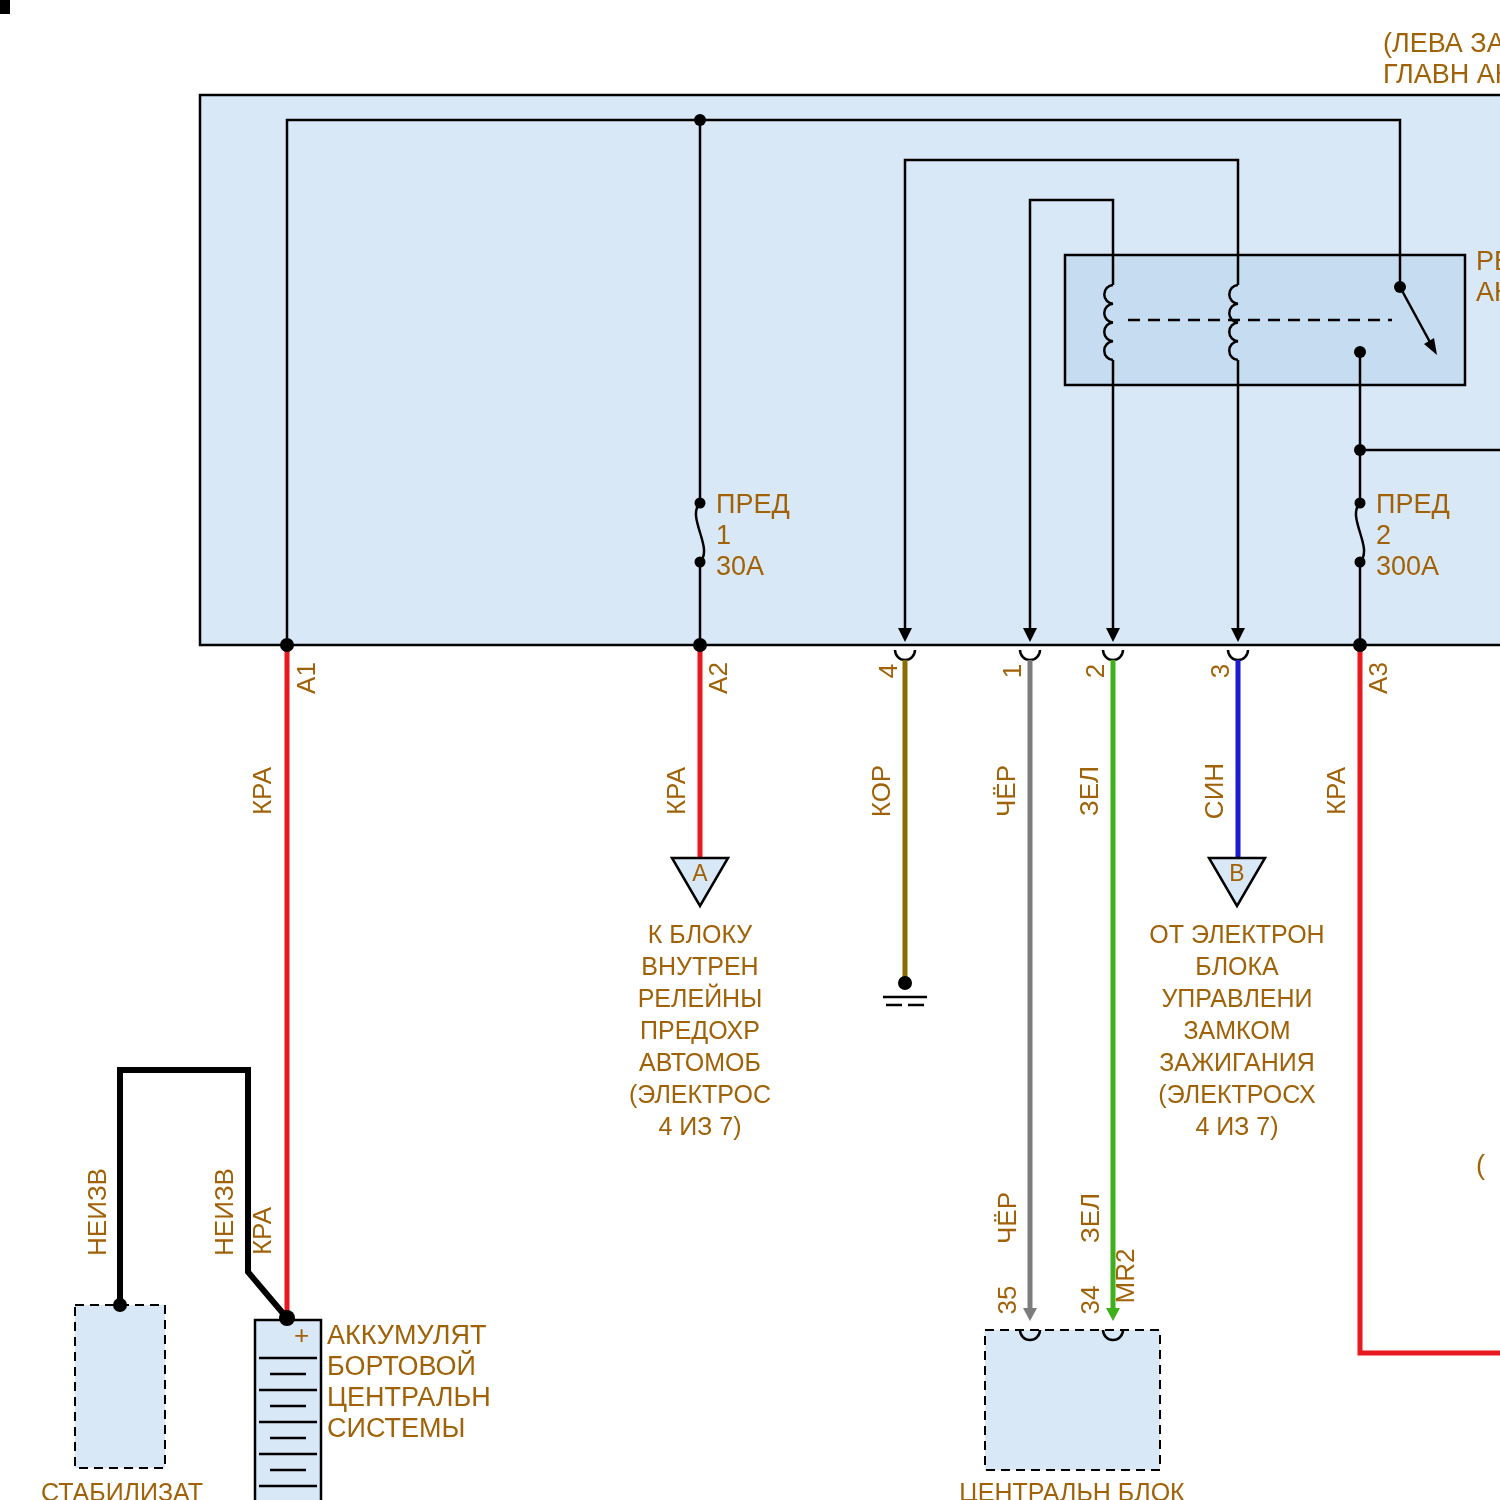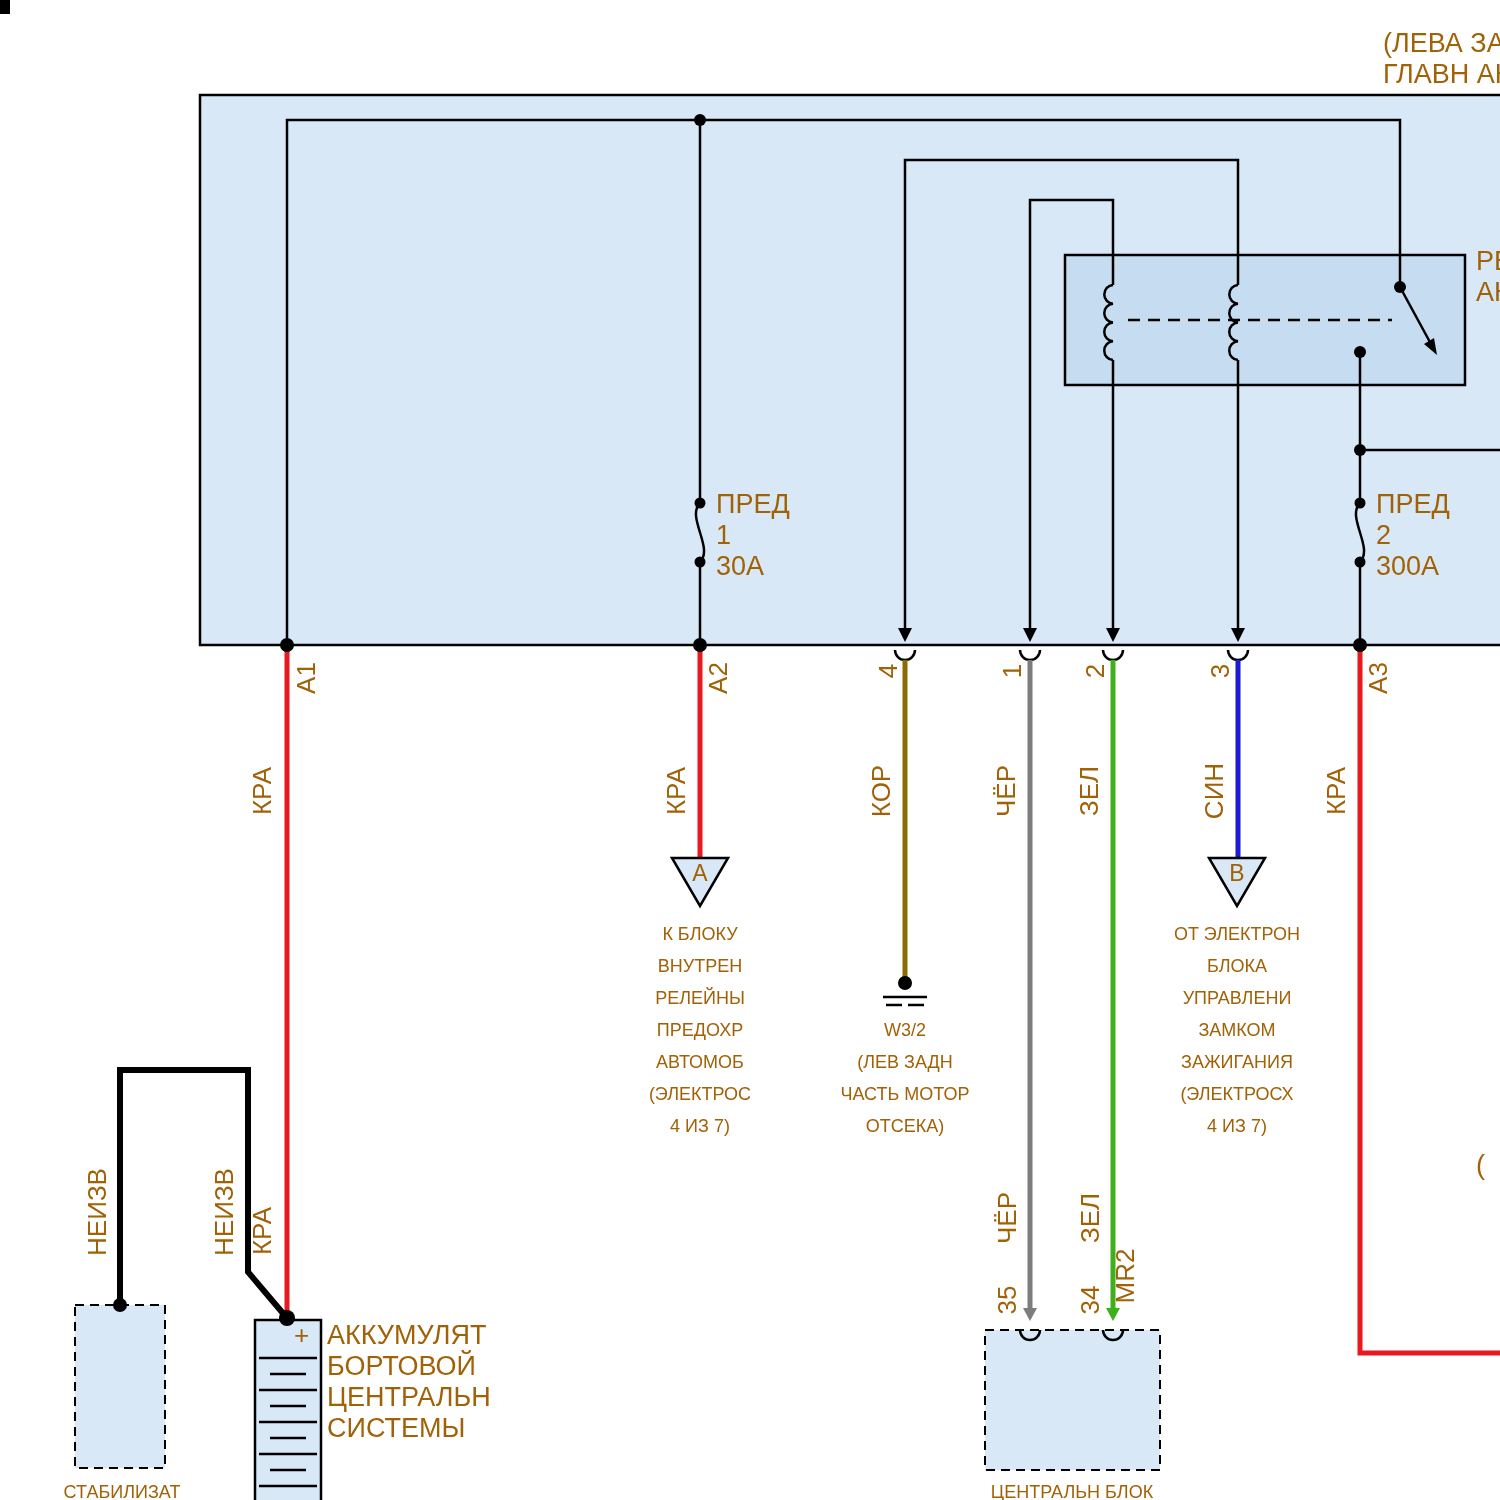--- a/index.html
+++ b/index.html
@@ -4,21 +4,21 @@
 <style>
   * { margin:0; padding:0; box-sizing:border-box; }
   body { background:#ffffff; }
   #screen {
     position:relative; width:1500px; height:1500px; overflow:hidden;
     background:#ffffff; color:#a16207;
     font-family:"Liberation Sans", sans-serif;
   }
   #diagram-svg { position:absolute; left:0; top:0; }
   .lbl { position:absolute; font-size:27px; line-height:31px; white-space:pre; }
-  .cblock { position:absolute; font-size:18px; line-height:32px; white-space:pre;
+  .cblock { position:absolute; font-size:25px; line-height:32px; white-space:pre;
             text-align:center; transform:translateX(-50%); }
   .vlabel { position:absolute; font-size:26px; white-space:nowrap;
             transform:translate(-50%,-50%) rotate(-90deg); }
   .tletter { position:absolute; font-size:23px; line-height:26px; transform:translateX(-50%); }
   .cl { fill:none; stroke:#000; stroke-width:2.5; }
   .dash { stroke-dasharray:12 8; }
   .wire { fill:none; stroke-width:5; }
   .box { stroke:#000; stroke-width:2.5; }
   .dashedbox { stroke-width:2; stroke-dasharray:9 6; }
   .blackwire { fill:none; stroke:#000; stroke-width:6; }
@@ -161,24 +161,20 @@
 (ЭЛЕКТРОС
 4 ИЗ 7)</div>
   <div class="cblock" style="left:1237px; top:918px;">ОТ ЭЛЕКТРОН
 БЛОКА
 УПРАВЛЕНИ
 ЗАМКОМ
 ЗАЖИГАНИЯ
 (ЭЛЕКТРОСХ
 4 ИЗ 7)</div>
 
-  <div class="cblock" style="left:905px; top:1014px;">W3/2
-(ЛЕВ ЗАДН
-ЧАСТЬ МОТОР
-ОТСЕКА)</div>
 
   <div class="lbl" style="left:294px; top:1320px; font-size:26px;">+</div>
   <div class="lbl" style="left:327px; top:1320px;">АККУМУЛЯТ
 БОРТОВОЙ
 ЦЕНТРАЛЬН
 СИСТЕМЫ</div>
 
   <div class="cblock" style="left:122px; top:1476px;">СТАБИЛИЗАТ</div>
   <div class="cblock" style="left:1072px; top:1476px;">ЦЕНТРАЛЬН БЛОК</div>
 

